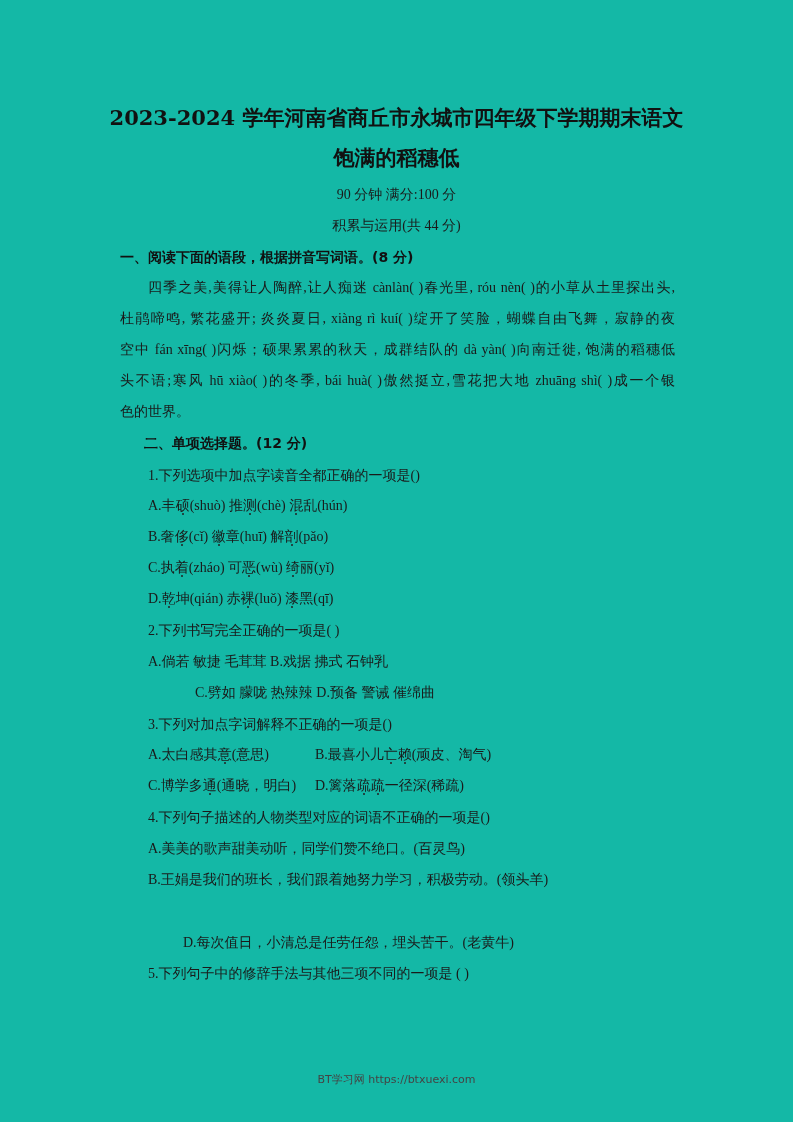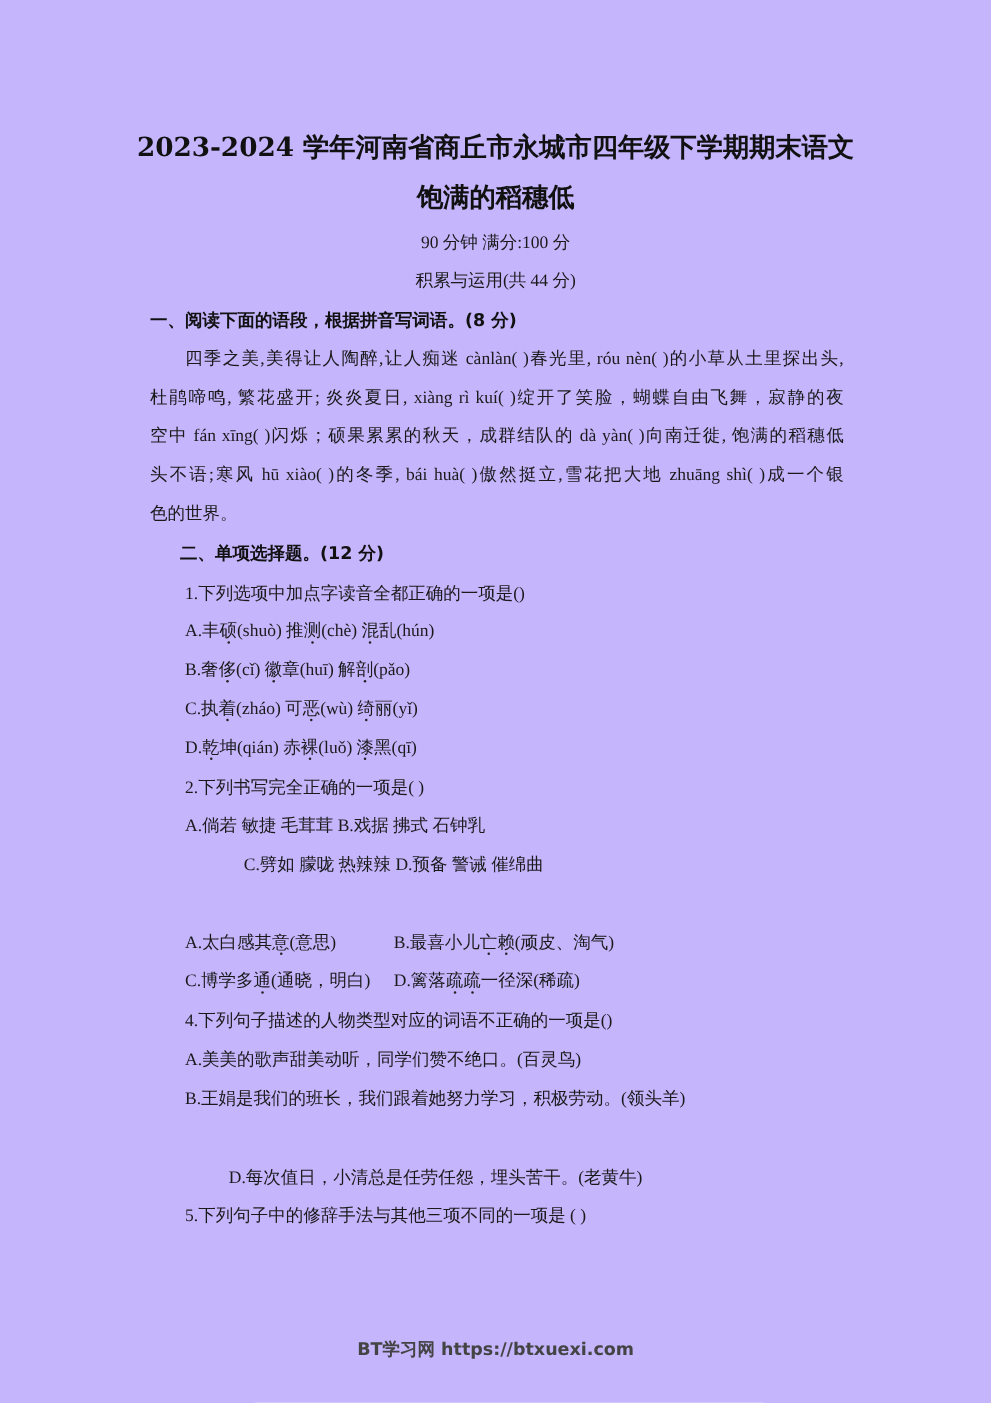--- a/index.html
+++ b/index.html
@@ -1,38 +1,38 @@
 <!DOCTYPE html>
 <html><head>
 <meta charset="utf-8">
 <style>
   html, body { margin: 0; padding: 0; }
   body {
     width: 793px; height: 1122px; position: relative; overflow: hidden;
     background: #ffffff; color: #1a1a1a;
     font-family: "Liberation Serif", "DejaVu Serif", serif;
   }
-  .page { position: absolute; left: 0; top: 0; width: 793px; height: 1122px; background: #c4b5fd; }
+  .page { position: absolute; left: 0; top: 0; width: 793px; height: 1122px; background: #14b8a6; }
   .line { position: absolute; white-space: nowrap; height: 22px; line-height: 22px; font-size: 14px; }
   .center { left: 0; width: 793px; text-align: center; font-family: Liberation Serif, serif; }
   .title { font-size: 21px; font-weight: bold; height: 30px; line-height: 30px; color: #111; font-family: "DejaVu Serif", "Liberation Serif", serif; }
   .heading { left: 120px; font-weight: bold; font-size: 14px; color: #111; font-family: "DejaVu Sans", "Liberation Sans", sans-serif; }
   .para { white-space: nowrap; }
   .just { text-align: justify; text-align-last: justify; }
   .q { left: 148px; }
   .col2 { left: 315px; }
   .dot { position: relative; }
   .dot::after {
     content: ""; position: absolute; left: 50%; bottom: -2px;
     width: 2px; height: 2px; border-radius: 50%; background: #222;
     transform: translateX(-50%);
   }
   .footer {
     font-family: "DejaVu Sans", "Liberation Sans", sans-serif;
-    font-size: 14px; color: #444; font-weight: bold;
+    font-size: 11px; color: #444;
   }
 </style>
 </head>
 <body>
 
 <div class="page">
 
   <div class="line center title" style="top:103px;">2023-2024 学年河南省商丘市永城市四年级下学期期末语文</div>
   <div class="line center title" style="top:143px;">饱满的稻穗低</div>
   <div class="line center" style="top:184px;">90 分钟 满分:100 分</div>
@@ -50,20 +50,21 @@
   <div class="line q" style="top:465px;">1.下列选项中加点字读音全都正确的一项是()</div>
   <div class="line q" style="top:495px;">A.丰<span class="dot">硕</span>(shuò) 推<span class="dot">测</span>(chè) <span class="dot">混</span>乱(hún)</div>
   <div class="line q" style="top:526px;">B.奢<span class="dot">侈</span>(cǐ) <span class="dot">徽</span>章(huī) 解<span class="dot">剖</span>(pǎo)</div>
   <div class="line q" style="top:557px;">C.执<span class="dot">着</span>(zháo) 可<span class="dot">恶</span>(wù) <span class="dot">绮</span>丽(yǐ)</div>
   <div class="line q" style="top:588px;">D.<span class="dot">乾</span>坤(qián) 赤<span class="dot">裸</span>(luǒ) <span class="dot">漆</span>黑(qī)</div>
 
   <div class="line q" style="top:620px;">2.下列书写完全正确的一项是( )</div>
   <div class="line q" style="top:651px;">A.倘若 敏捷 毛茸茸 B.戏据 拂式 石钟乳</div>
   <div class="line q" style="top:682px;margin-left:47px;">C.劈如 朦咙 热辣辣 D.预备 警诫 催绵曲</div>
 
+  <div class="line q" style="top:714px;">3.下列对加点字词解释不正确的一项是()</div>
   <div class="line q" style="top:744px;">A.太白感其<span class="dot">意</span>(意思)</div>
   <div class="line col2" style="top:744px;">B.最喜小儿<span class="dot">亡</span><span class="dot">赖</span>(顽皮、淘气)</div>
   <div class="line q" style="top:775px;">C.博学多<span class="dot">通</span>(通晓，明白)</div>
   <div class="line col2" style="top:775px;">D.篱落<span class="dot">疏</span><span class="dot">疏</span>一径深(稀疏)</div>
 
   <div class="line q" style="top:807px;">4.下列句子描述的人物类型对应的词语不正确的一项是()</div>
   <div class="line q" style="top:838px;">A.美美的歌声甜美动听，同学们赞不绝口。(百灵鸟)</div>
   <div class="line q" style="top:869px;">B.王娟是我们的班长，我们跟着她努力学习，积极劳动。(领头羊)</div>
   <div class="line q" style="top:932px;margin-left:35px;">D.每次值日，小清总是任劳任怨，埋头苦干。(老黄牛)</div>
 

